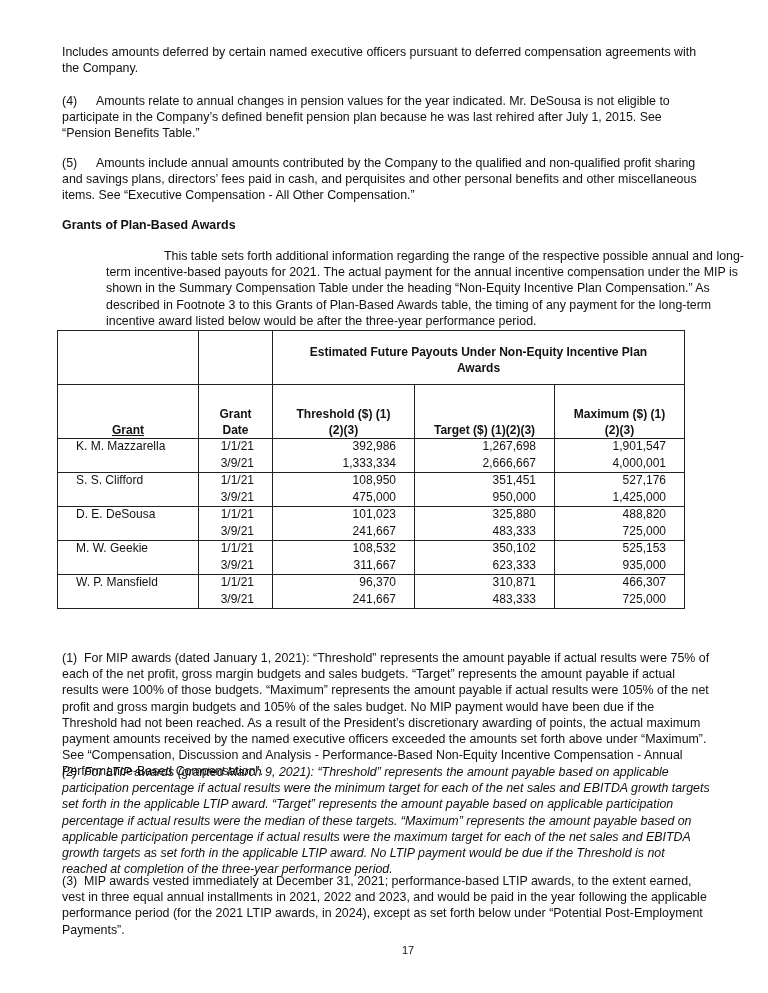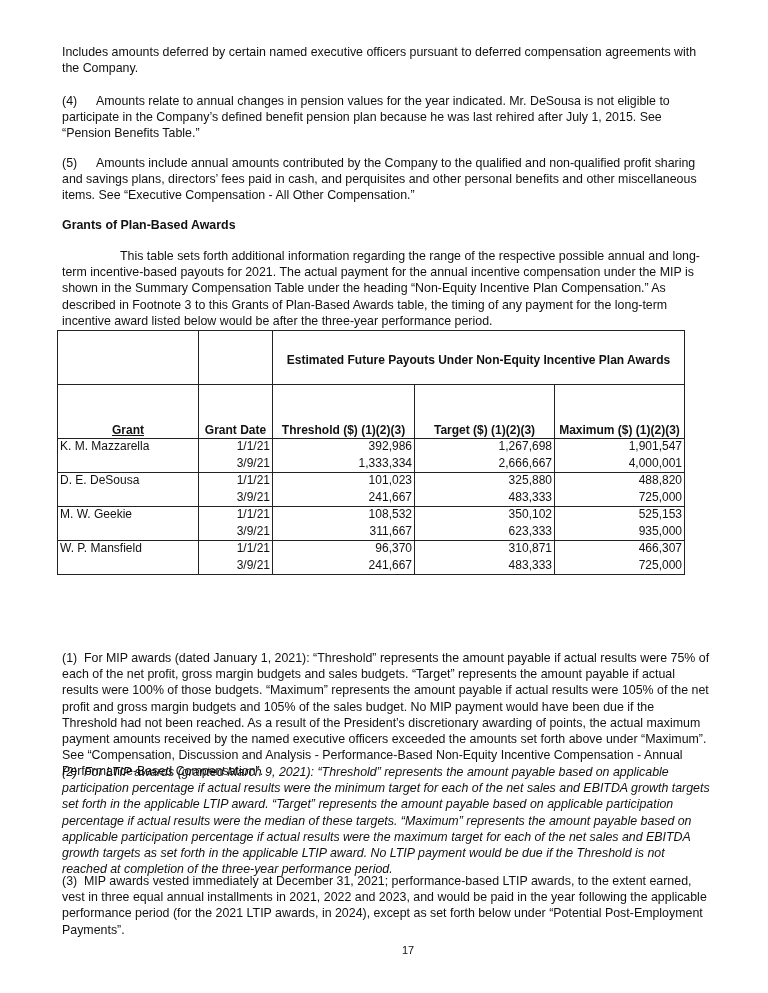--- a/index.html
+++ b/index.html
@@ -6,28 +6,28 @@
   body {
     width: 768px; height: 993px; position: relative; overflow: hidden;
     font-family: "Liberation Sans", sans-serif; color: #111111;
     font-size: 12.4px; line-height: 16.2px;
   }
   .page { position: absolute; left: 0; top: 0; width: 768px; height: 807px; }
   .para { position: absolute; left: 62px; width: 648px; margin: 0; }
   .fn-num { display: inline-block; width: 34px; }
   .fn-num-sm { display: inline-block; width: 22px; }
   .heading { font-weight: bold; }
-  .indent { text-indent: 58px; }
+  .indent { text-indent: 58px; margin-left: 44px; }
 
   table.grants {
     position: absolute; left: 57px; top: 330px; width: 627px;
     border-collapse: collapse; table-layout: fixed;
     font-size: 12px; line-height: 15.5px;
   }
-  table.grants td, table.grants th { border: 1.5px solid #222; padding: 0 2px; }
+  table.grants td, table.grants th { border: 1.5px solid #222; padding: 0 18px; }
   table.grants th { font-weight: bold; vertical-align: bottom; text-align: center; }
   .h-top { height: 54px; }
   .h-sub { height: 54px; }
   .h-group { vertical-align: middle !important; padding-top: 6px !important; }
   .num { text-align: right; }
   td.name { text-align: left; vertical-align: top; }
   .cell-lines div { height: 16.5px; }
   tr.grp td { vertical-align: top; margin-left: 16px; }
   .page-num { position: absolute; left: 12px; width: 768px; top: 942px; text-align: center; font-size: 11px; padding-left: 12px; }
 </style>
@@ -87,20 +87,39 @@
       <td class="num cell-lines">
             <div>1,267,698</div>
             <div>2,666,667</div>
           </td>
       <td class="num cell-lines">
             <div>1,901,547</div>
             <div>4,000,001</div>
           </td>
     </tr>
 
+    <tr class="grp">
+      <td class="name">S. S. Clifford</td>
+      <td class="num cell-lines">
+            <div>1/1/21</div>
+            <div>3/9/21</div>
+          </td>
+      <td class="num cell-lines">
+            <div>108,950</div>
+            <div>475,000</div>
+          </td>
+      <td class="num cell-lines">
+            <div>351,451</div>
+            <div>950,000</div>
+          </td>
+      <td class="num cell-lines">
+            <div>527,176</div>
+            <div>1,425,000</div>
+          </td>
+    </tr>
 
     <tr class="grp">
       <td class="name">D. E. DeSousa</td>
       <td class="num cell-lines">
             <div>1/1/21</div>
             <div>3/9/21</div>
           </td>
       <td class="num cell-lines">
             <div>101,023</div>
             <div>241,667</div>

